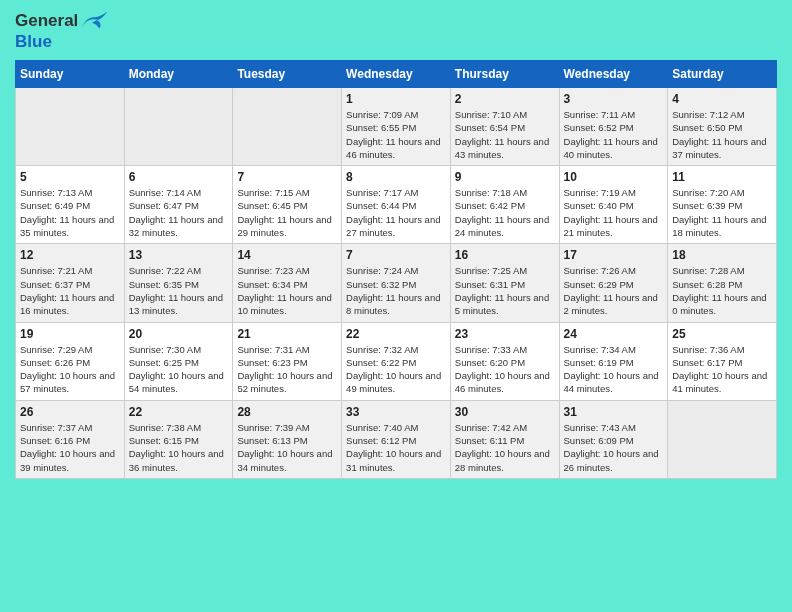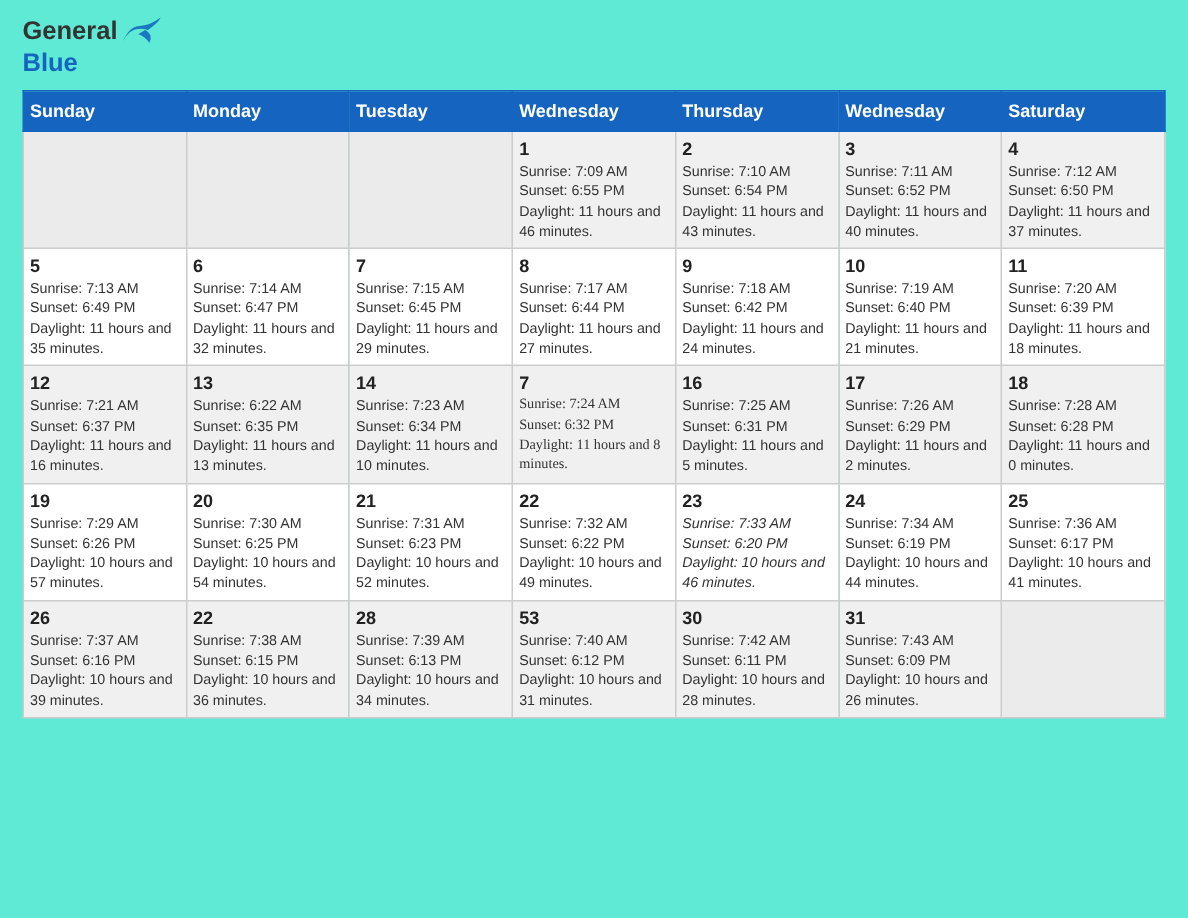--- a/index.html
+++ b/index.html
@@ -202,33 +202,33 @@
         </tr>
         <tr class="row-shaded">
           <td>
             <span class="day-number">12</span>
             <div class="day-info" style="white-space: pre-line;">Sunrise: 7:21 AM
 Sunset: 6:37 PM
 Daylight: 11 hours and 16 minutes.</div>
           </td>
           <td>
             <span class="day-number">13</span>
-            <div class="day-info" style="white-space: pre-line;">Sunrise: 6:22 AM
+            <div class="day-info" style="white-space: pre-line;">Sunrise: 7:22 AM
 Sunset: 6:35 PM
 Daylight: 11 hours and 13 minutes.</div>
           </td>
           <td>
             <span class="day-number">14</span>
             <div class="day-info" style="white-space: pre-line;">Sunrise: 7:23 AM
 Sunset: 6:34 PM
 Daylight: 11 hours and 10 minutes.</div>
           </td>
           <td>
             <span class="day-number">7</span>
-            <div class="day-info" style="white-space: pre-line; font-family: Liberation Serif, serif;">Sunrise: 7:24 AM
+            <div class="day-info" style="white-space: pre-line;">Sunrise: 7:24 AM
 Sunset: 6:32 PM
 Daylight: 11 hours and 8 minutes.</div>
           </td>
           <td>
             <span class="day-number">16</span>
             <div class="day-info" style="white-space: pre-line;">Sunrise: 7:25 AM
 Sunset: 6:31 PM
 Daylight: 11 hours and 5 minutes.</div>
           </td>
           <td>
@@ -264,21 +264,21 @@
 Daylight: 10 hours and 52 minutes.</div>
           </td>
           <td>
             <span class="day-number">22</span>
             <div class="day-info" style="white-space: pre-line;">Sunrise: 7:32 AM
 Sunset: 6:22 PM
 Daylight: 10 hours and 49 minutes.</div>
           </td>
           <td>
             <span class="day-number">23</span>
-            <div class="day-info" style="white-space: pre-line; font-style: italic;">Sunrise: 7:33 AM
+            <div class="day-info" style="white-space: pre-line;">Sunrise: 7:33 AM
 Sunset: 6:20 PM
 Daylight: 10 hours and 46 minutes.</div>
           </td>
           <td>
             <span class="day-number">24</span>
             <div class="day-info" style="white-space: pre-line;">Sunrise: 7:34 AM
 Sunset: 6:19 PM
 Daylight: 10 hours and 44 minutes.</div>
           </td>
           <td>
@@ -301,21 +301,21 @@
 Sunset: 6:15 PM
 Daylight: 10 hours and 36 minutes.</div>
           </td>
           <td>
             <span class="day-number">28</span>
             <div class="day-info" style="white-space: pre-line;">Sunrise: 7:39 AM
 Sunset: 6:13 PM
 Daylight: 10 hours and 34 minutes.</div>
           </td>
           <td>
-            <span class="day-number">53</span>
+            <span class="day-number">33</span>
             <div class="day-info" style="white-space: pre-line;">Sunrise: 7:40 AM
 Sunset: 6:12 PM
 Daylight: 10 hours and 31 minutes.</div>
           </td>
           <td>
             <span class="day-number">30</span>
             <div class="day-info" style="white-space: pre-line;">Sunrise: 7:42 AM
 Sunset: 6:11 PM
 Daylight: 10 hours and 28 minutes.</div>
           </td>

